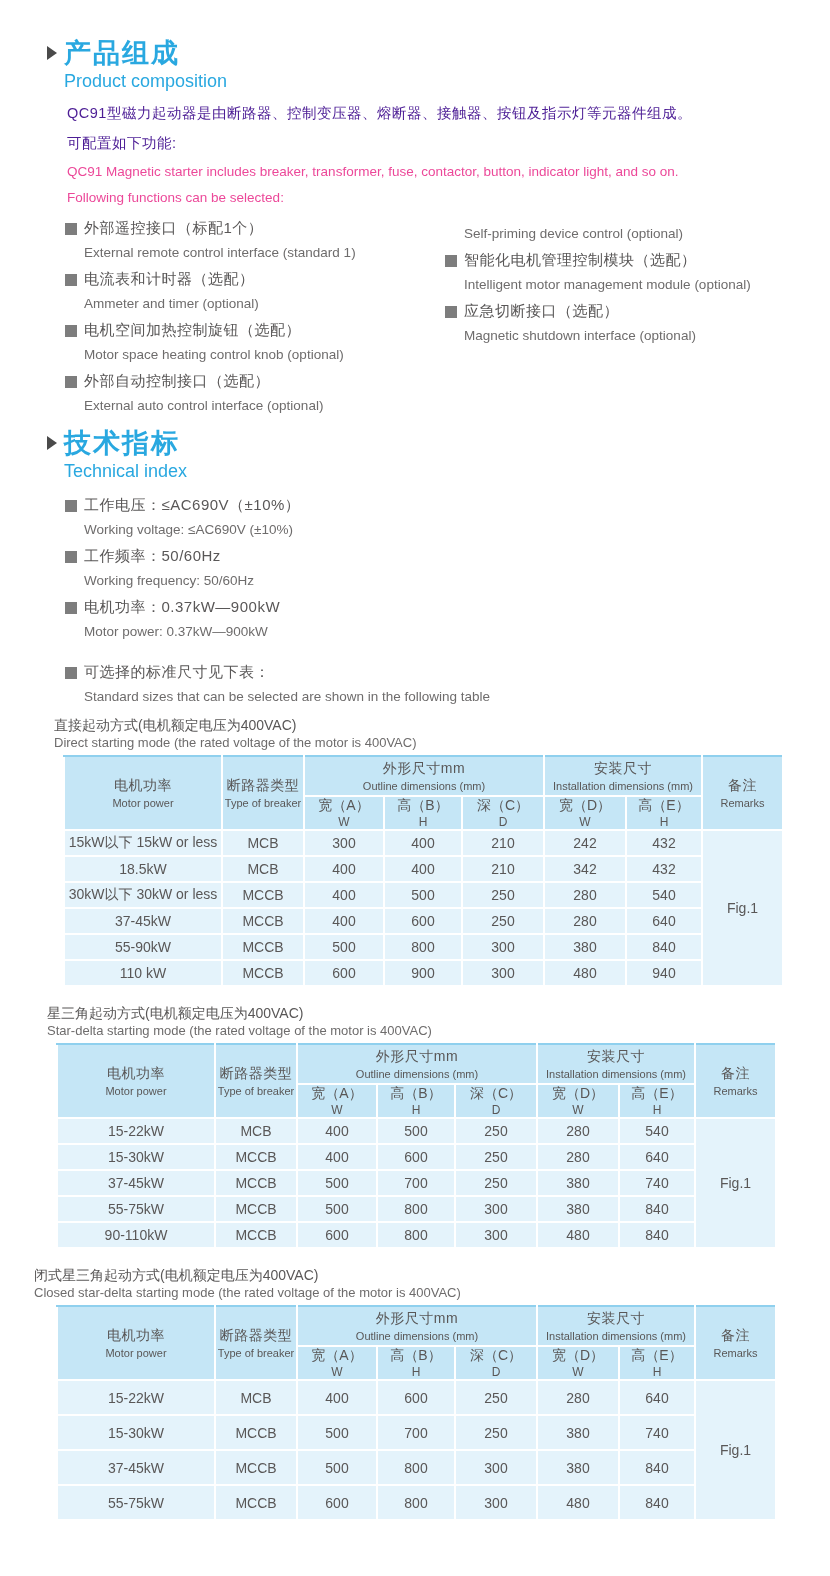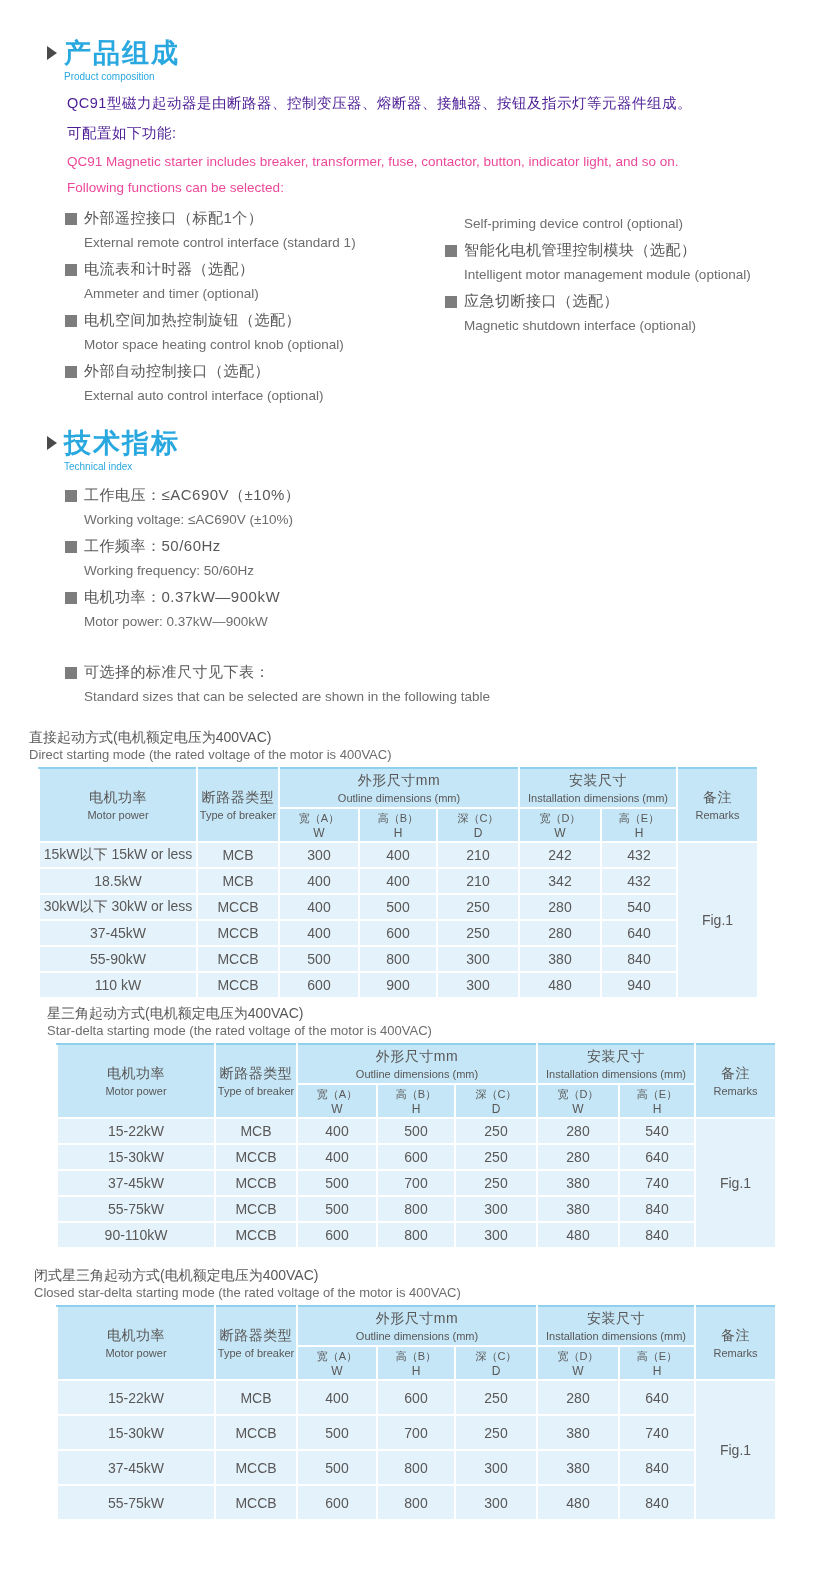--- a/index.html
+++ b/index.html
@@ -4,21 +4,21 @@
 <style>
   html,body{margin:0;padding:0;background:#fff;}
   .page{position:relative;width:830px;height:1576px;background:#ffffff;overflow:hidden;
         font-family:"Liberation Sans","DejaVu Sans",sans-serif;color:#595757;}
 
   
   .sec-head{display:flex;align-items:flex-start;}
   .tri{width:0;height:0;border-left:10px solid #4a4a4a;border-top:7px solid transparent;
        border-bottom:7px solid transparent;margin:8px 7px 0 0;}
   .sec-title-cn{font-size:27px;font-weight:700;color:#29a8e0;letter-spacing:2px;line-height:30px;}
-  .sec-title-en{font-size:10px;color:#29a8e0;margin-top:3px;}
+  .sec-title-en{font-size:18px;color:#29a8e0;margin-top:3px;}
 
   
   .paras{margin:12px 0 0 20px;}
   .p-cn{font-size:14.5px;color:#4c1d95;margin-bottom:11px;letter-spacing:0.5px;}
   .p-en{font-size:13.5px;color:#ec4899;margin-bottom:11px;}
 
   
   .cols{display:flex;margin:14px 0 0 18px;}
   .col-l{width:380px;}
   .col-r{flex:1;}
@@ -38,29 +38,29 @@
                   padding:0;font-weight:normal;color:#595757;}
   .tbl thead th{background:#c5e6f6;}
   .tbl thead tr:first-child th{border-top:2px solid #8fd0ee;}
   .tbl tbody td{background:#e4f3fb;font-size:14px;}
   .gr{height:40px;}
   .subr{height:34px;}
   .tbl tbody tr{height:26px;}
   .tall tbody tr{height:35px;}
   .h-cn{font-size:14px;letter-spacing:0.5px;}
   .h-en{font-size:11px;margin-top:2px;}
-  .s-cn{font-size:11px;}
+  .s-cn{font-size:14px;}
   .s-en{font-size:12px;}
 
   
   #sec1{position:absolute;left:47px;top:38px;width:750px;}
   #sec2{position:absolute;left:47px;top:428px;width:750px;}
   #note{position:absolute;left:65px;top:663px;width:700px;}
   .tblock{position:absolute;width:760px;}
-  #t1{left:29px;top:716px;margin-top:12px;}
+  #t1{left:54px;top:716px;}
   #t2{left:47px;top:1004px;}
   #t3{left:34px;top:1266px;}
   #t1 .tbl,#t2 .tbl{margin-left:9px;}
   #t3 .tbl{margin-left:22px;}
 </style>
 </head>
 <body>
 
 <div class="page">
 

